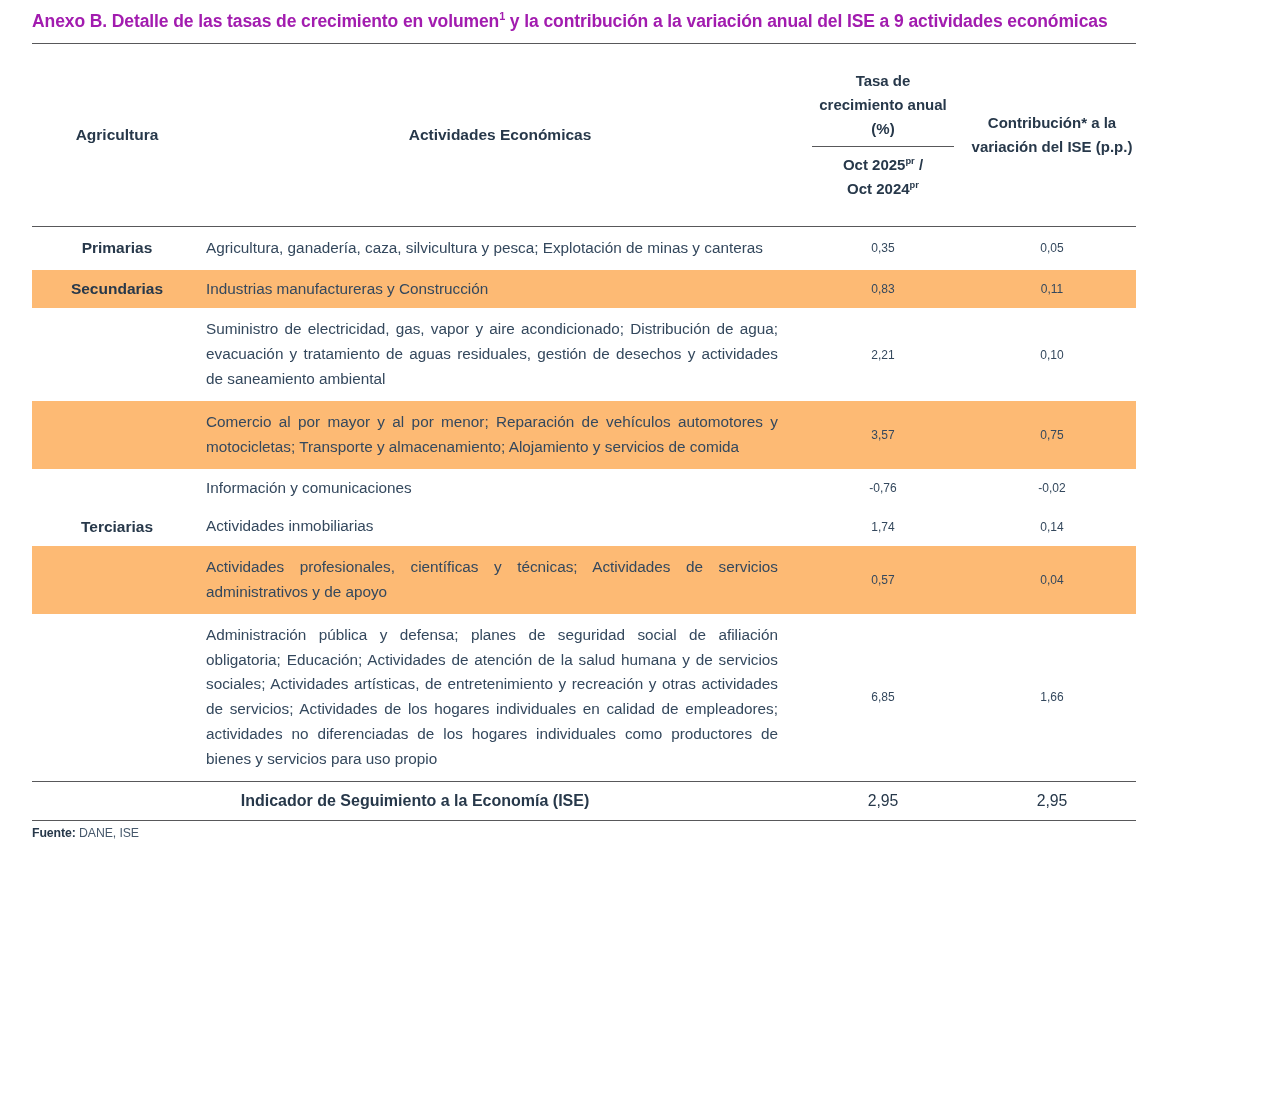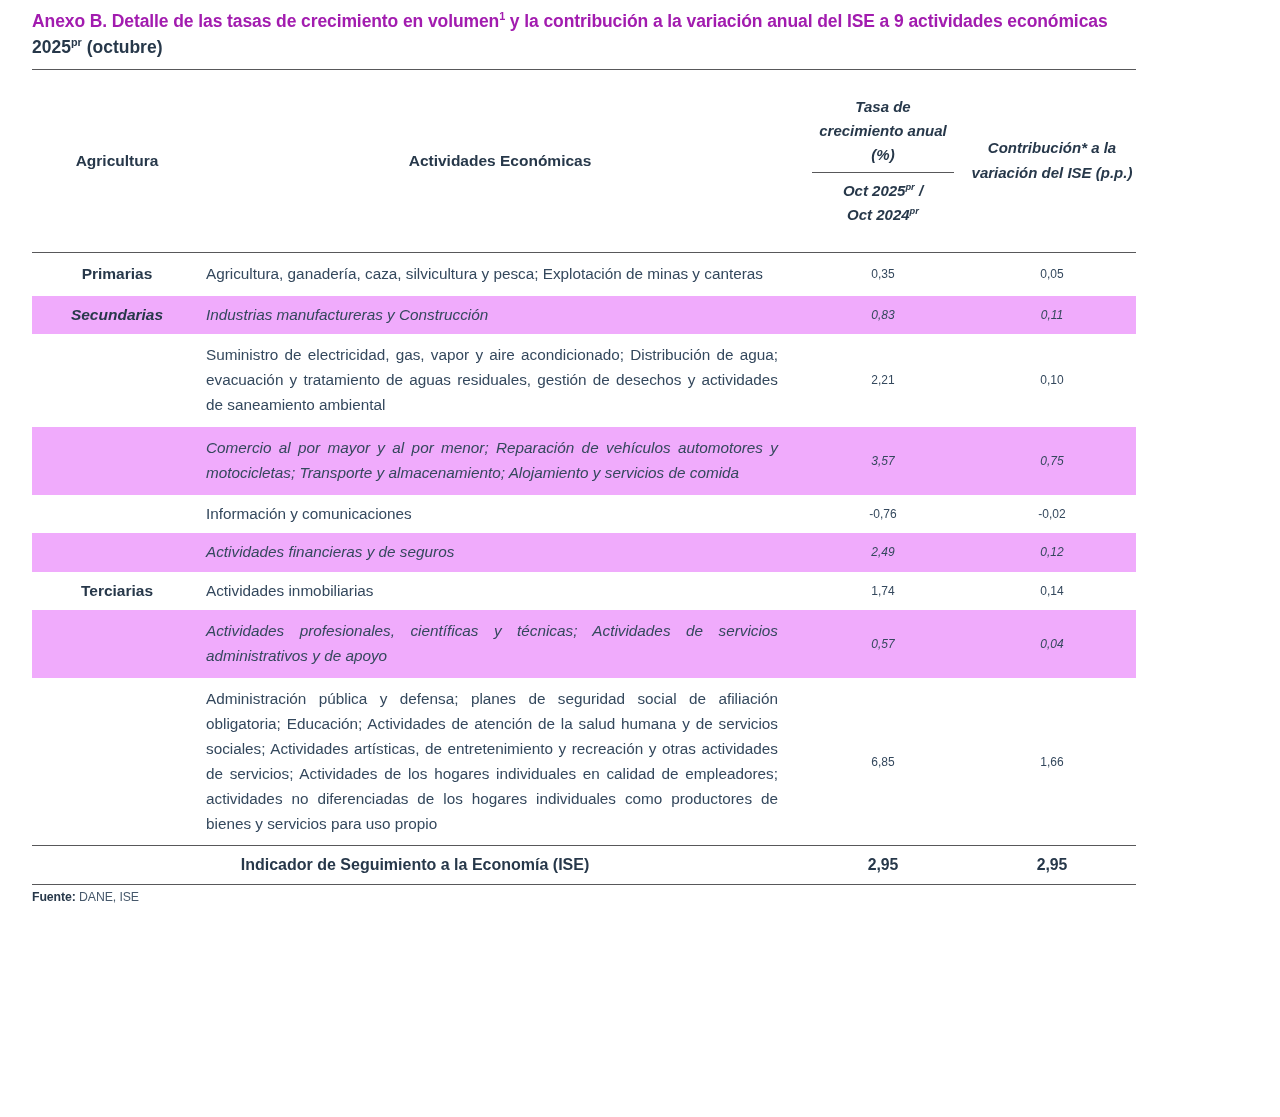--- a/index.html
+++ b/index.html
@@ -87,21 +87,20 @@
     display: flex;
     flex-direction: column;
     justify-content: center;
     align-items: center;
     box-sizing: border-box;
     font-size: 15px;
     font-weight: bold;
     color: #27384a;
     line-height: 1.6;
     text-align: center;
-    font-style: italic;
   }
   .num-head .upper {
     padding: 0 14px 3px 14px;
   }
   .num-head .divider {
     height: 0;
     border-top: 1.5px solid #58585a;
     width: 142px;
     margin: 2px 0 6px 0;
   }
@@ -111,21 +110,21 @@
   .num-head.no-rule {
     line-height: 1.62;
   }
 
   
   td {
     padding: 0;
     vertical-align: middle;
     border: none;
   }
-  tr.shaded td { background: #f0abfc; font-style: italic; }
+  tr.shaded td { background: #fdba74; }
 
   td.group-cell {
     font-size: 15.5px;
     font-weight: bold;
     color: #27384a;
     text-align: center;
     vertical-align: middle;
     padding: 10px 6px;
   }
   td.act-cell {
@@ -156,21 +155,21 @@
     height: 38px;
   }
   td.total-label {
     font-size: 16px;
     font-weight: bold;
     color: #27384a;
     text-align: center;
   }
   td.total-num {
     font-size: 15.8px;
-    font-weight: bold;
+    font-weight: normal;
     color: #27384a;
     text-align: center;
   }
 
   
   .source {
     margin-top: 5px;
     font-size: 12.3px;
     color: #46586b;
     letter-spacing: -0.1px;
@@ -180,21 +179,20 @@
     font-weight: bold;
   }
 </style>
 </head>
 <body>
 
 <div class="page">
 
   <div class="title-block">
     <div class="doc-title"><span>Anexo B. Detalle de las tasas de crecimiento en volumen</span><sup class="sup">1</sup><span> y la contribución a la variación anual del ISE a 9 actividades económicas</span></div>
-    <div class="doc-subtitle"><span>2025</span><sup class="sup">pr</sup><span> (octubre)</span></div>
   </div>
 
   <div class="tbl-wrap">
     <table class="ise">
       <colgroup>
         <col class="c-group">
           <col class="c-act">
           <col class="c-rate">
           <col class="c-contr">
       </colgroup>
@@ -247,26 +245,20 @@
           <td class="num-cell">0,75</td>
         </tr>
 
         <tr>
           <td class="group-cell"></td>
           <td class="act-cell single">Información y comunicaciones</td>
           <td class="num-cell">-0,76</td>
           <td class="num-cell">-0,02</td>
         </tr>
 
-        <tr class="shaded">
-          <td class="group-cell"></td>
-          <td class="act-cell single">Actividades financieras y de seguros</td>
-          <td class="num-cell">2,49</td>
-          <td class="num-cell">0,12</td>
-        </tr>
 
         <tr>
           <td class="group-cell">Terciarias</td>
           <td class="act-cell single">Actividades inmobiliarias</td>
           <td class="num-cell">1,74</td>
           <td class="num-cell">0,14</td>
         </tr>
 
         <tr class="shaded">
           <td class="group-cell"></td>

